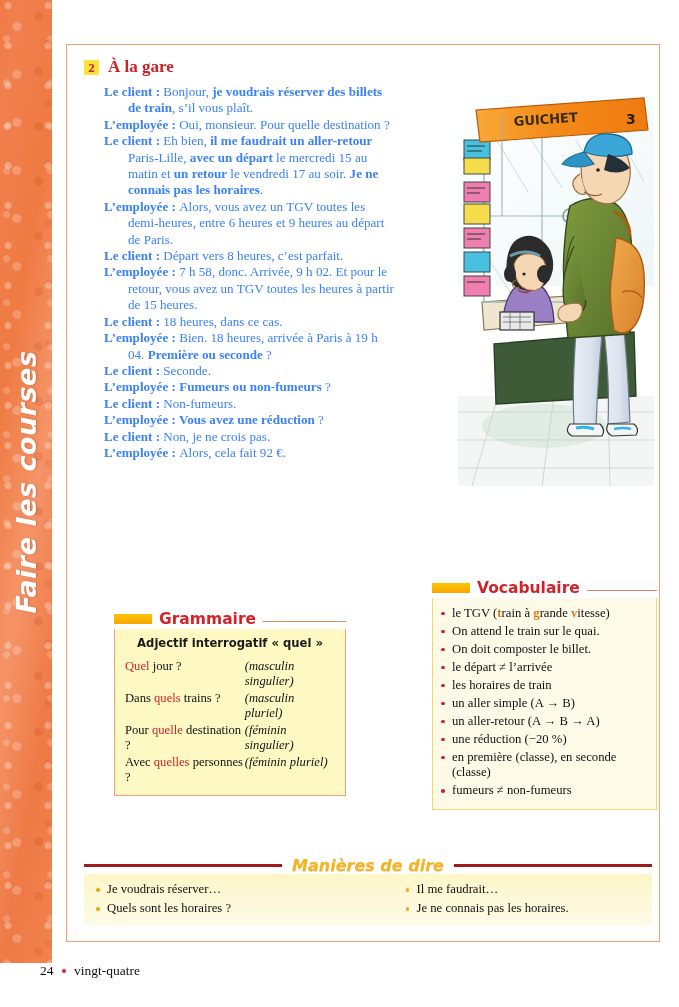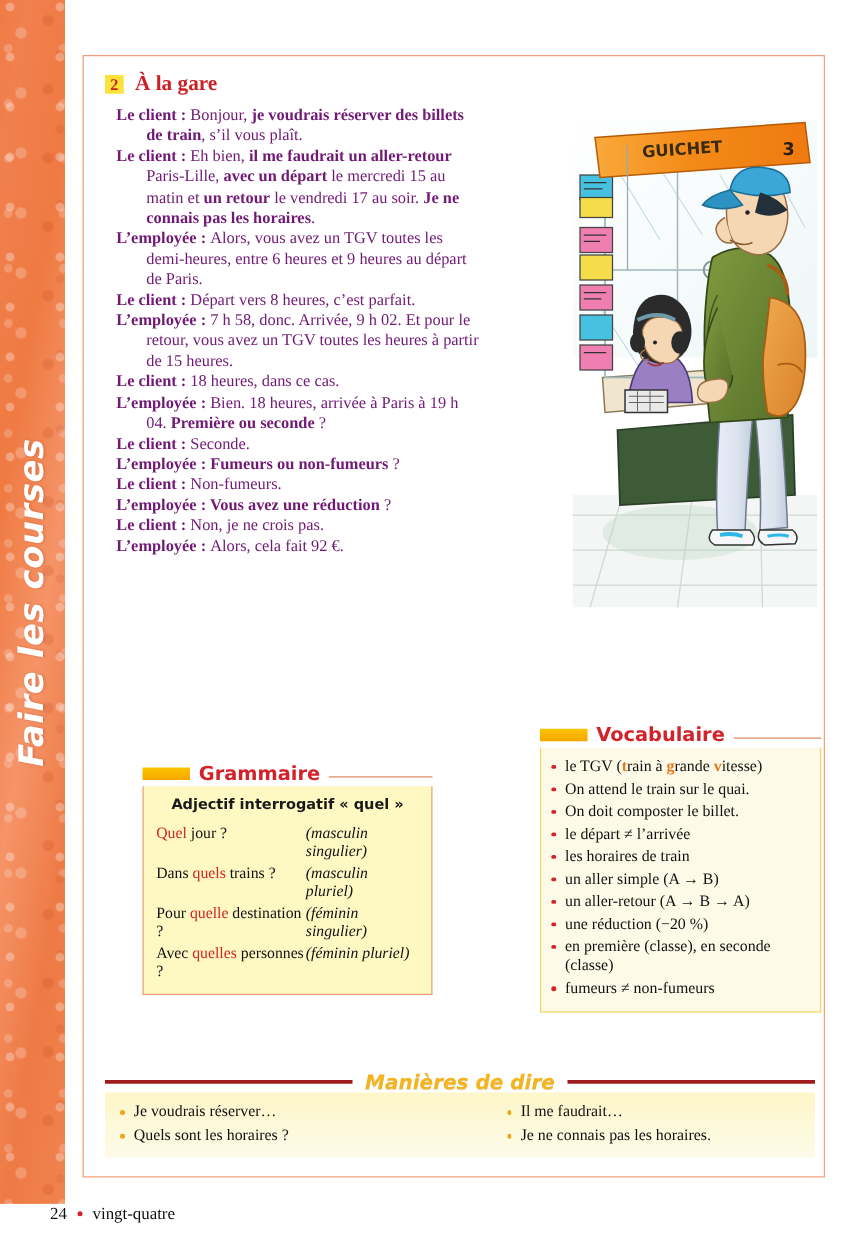--- a/index.html
+++ b/index.html
@@ -53,22 +53,22 @@
     font-family:"Liberation Serif", serif;font-weight:bold;font-size:13px;
     width:15px;height:15px;line-height:15px;text-align:center;display:inline-block;
   }
   #section-title{
     color:#cc2027;font-weight:bold;font-size:17px;
     font-family:"Liberation Serif", serif;
   }
 
   
   #dialogue{
-    position:absolute;left:93px;top:84px;width:292px;
-    font-size:13.1px;line-height:16.4px;color:#701a75;
+    position:absolute;left:104px;top:84px;width:292px;
+    font-size:13.1px;line-height:16.4px;color:#3b82f6;
   }
   .d-line{margin:0 0 0 0;padding-left:24px;text-indent:-24px;}
   .spk{font-weight:bold;}
   .b{font-weight:bold;}
 
   
   #illustration{position:absolute;left:458px;top:96px;width:196px;height:390px;}
 
   
   #grammaire-block{position:absolute;left:114px;top:578px;width:232px;margin-top:31px;}
@@ -143,20 +143,21 @@
 
 <div id="content-frame"></div>
 
 <div id="section-head">
   <span id="section-number">2</span>
   <span id="section-title">À la gare</span>
 </div>
 
 <div id="dialogue">
     <p class="d-line"><span class="spk">Le client : </span><span>Bonjour, </span><span class="b">je voudrais réserver des billets de train</span><span>, s’il vous plaît.</span></p>
+    <p class="d-line"><span class="spk">L’employée : </span><span>Oui, monsieur. Pour quelle destination ?</span></p>
     <p class="d-line"><span class="spk">Le client : </span><span>Eh bien, </span><span class="b">il me faudrait un aller-retour</span><span> Paris-Lille, </span><span class="b">avec un départ</span><span> le mercredi 15 au matin et </span><span class="b">un retour</span><span> le vendredi 17 au soir. </span><span class="b">Je ne connais pas les horaires</span><span>.</span></p>
     <p class="d-line"><span class="spk">L’employée : </span><span>Alors, vous avez un TGV toutes les demi-heures, entre 6 heures et 9 heures au départ de Paris.</span></p>
     <p class="d-line"><span class="spk">Le client : </span><span>Départ vers 8 heures, c’est parfait.</span></p>
     <p class="d-line"><span class="spk">L’employée : </span><span>7 h 58, donc. Arrivée, 9 h 02. Et pour le retour, vous avez un TGV toutes les heures à partir de 15 heures.</span></p>
     <p class="d-line"><span class="spk">Le client : </span><span>18 heures, dans ce cas.</span></p>
     <p class="d-line"><span class="spk">L’employée : </span><span>Bien. 18 heures, arrivée à Paris à 19 h 04. </span><span class="b">Première ou seconde</span><span> ?</span></p>
     <p class="d-line"><span class="spk">Le client : </span><span>Seconde.</span></p>
     <p class="d-line"><span class="spk">L’employée : </span><span class="b">Fumeurs ou non-fumeurs</span><span> ?</span></p>
     <p class="d-line"><span class="spk">Le client : </span><span>Non-fumeurs.</span></p>
     <p class="d-line"><span class="spk">L’employée : </span><span class="b">Vous avez une réduction</span><span> ?</span></p>

